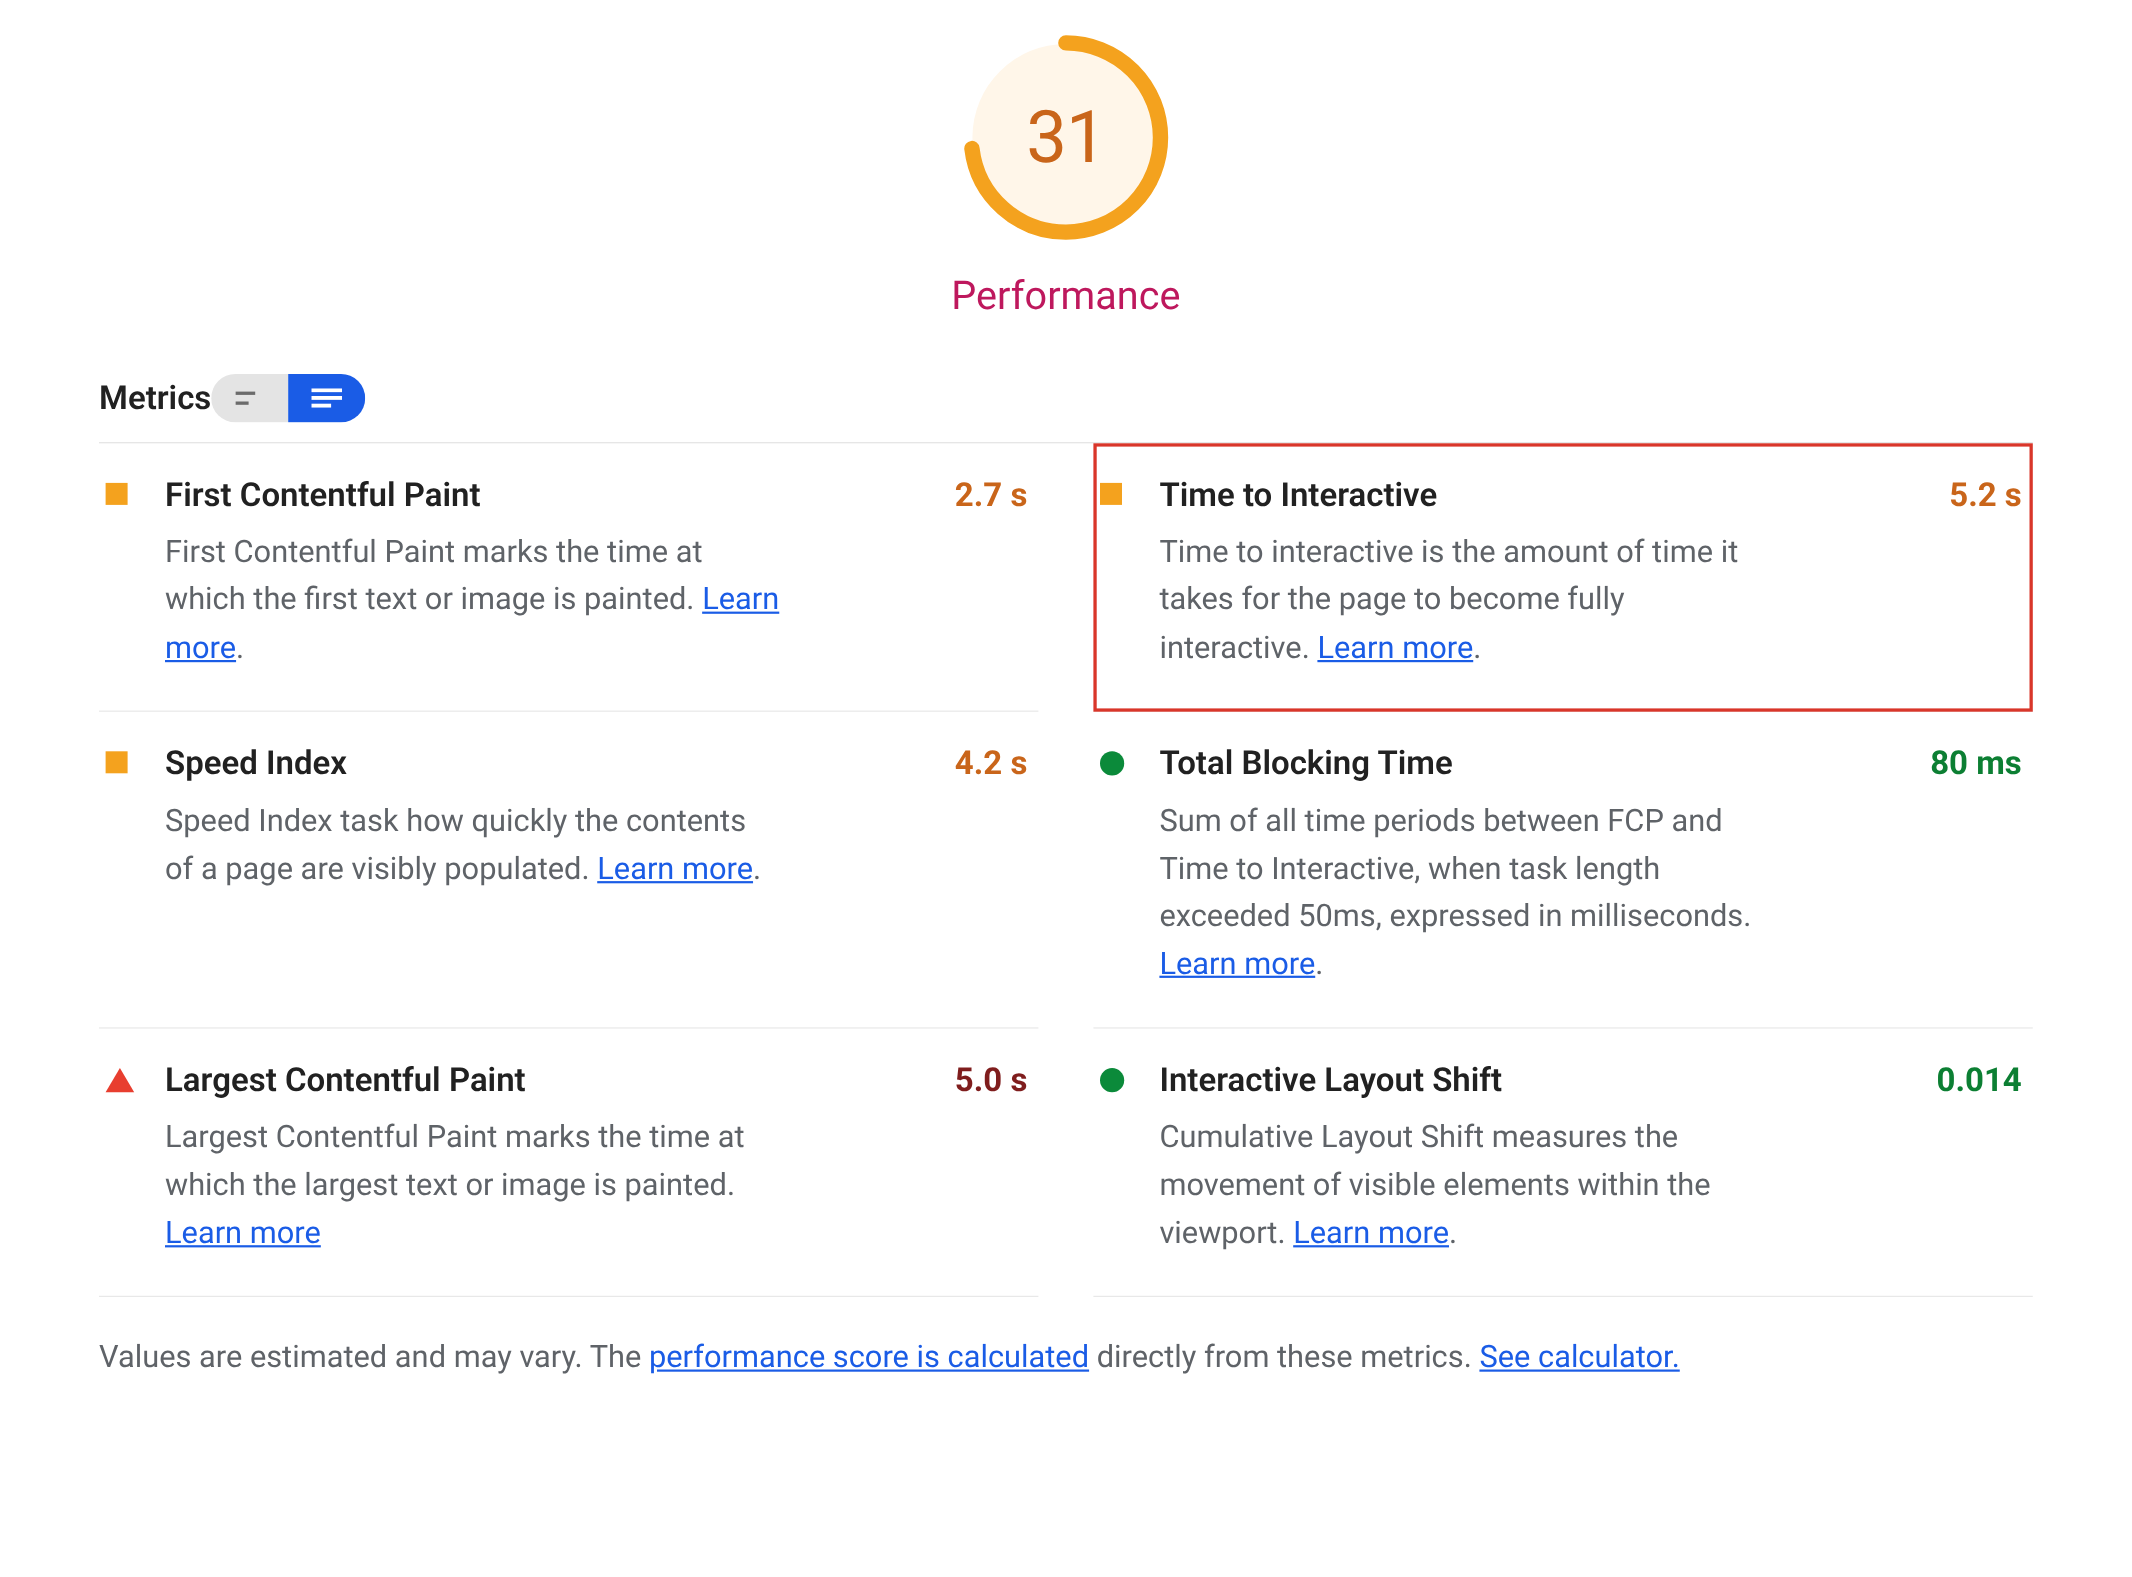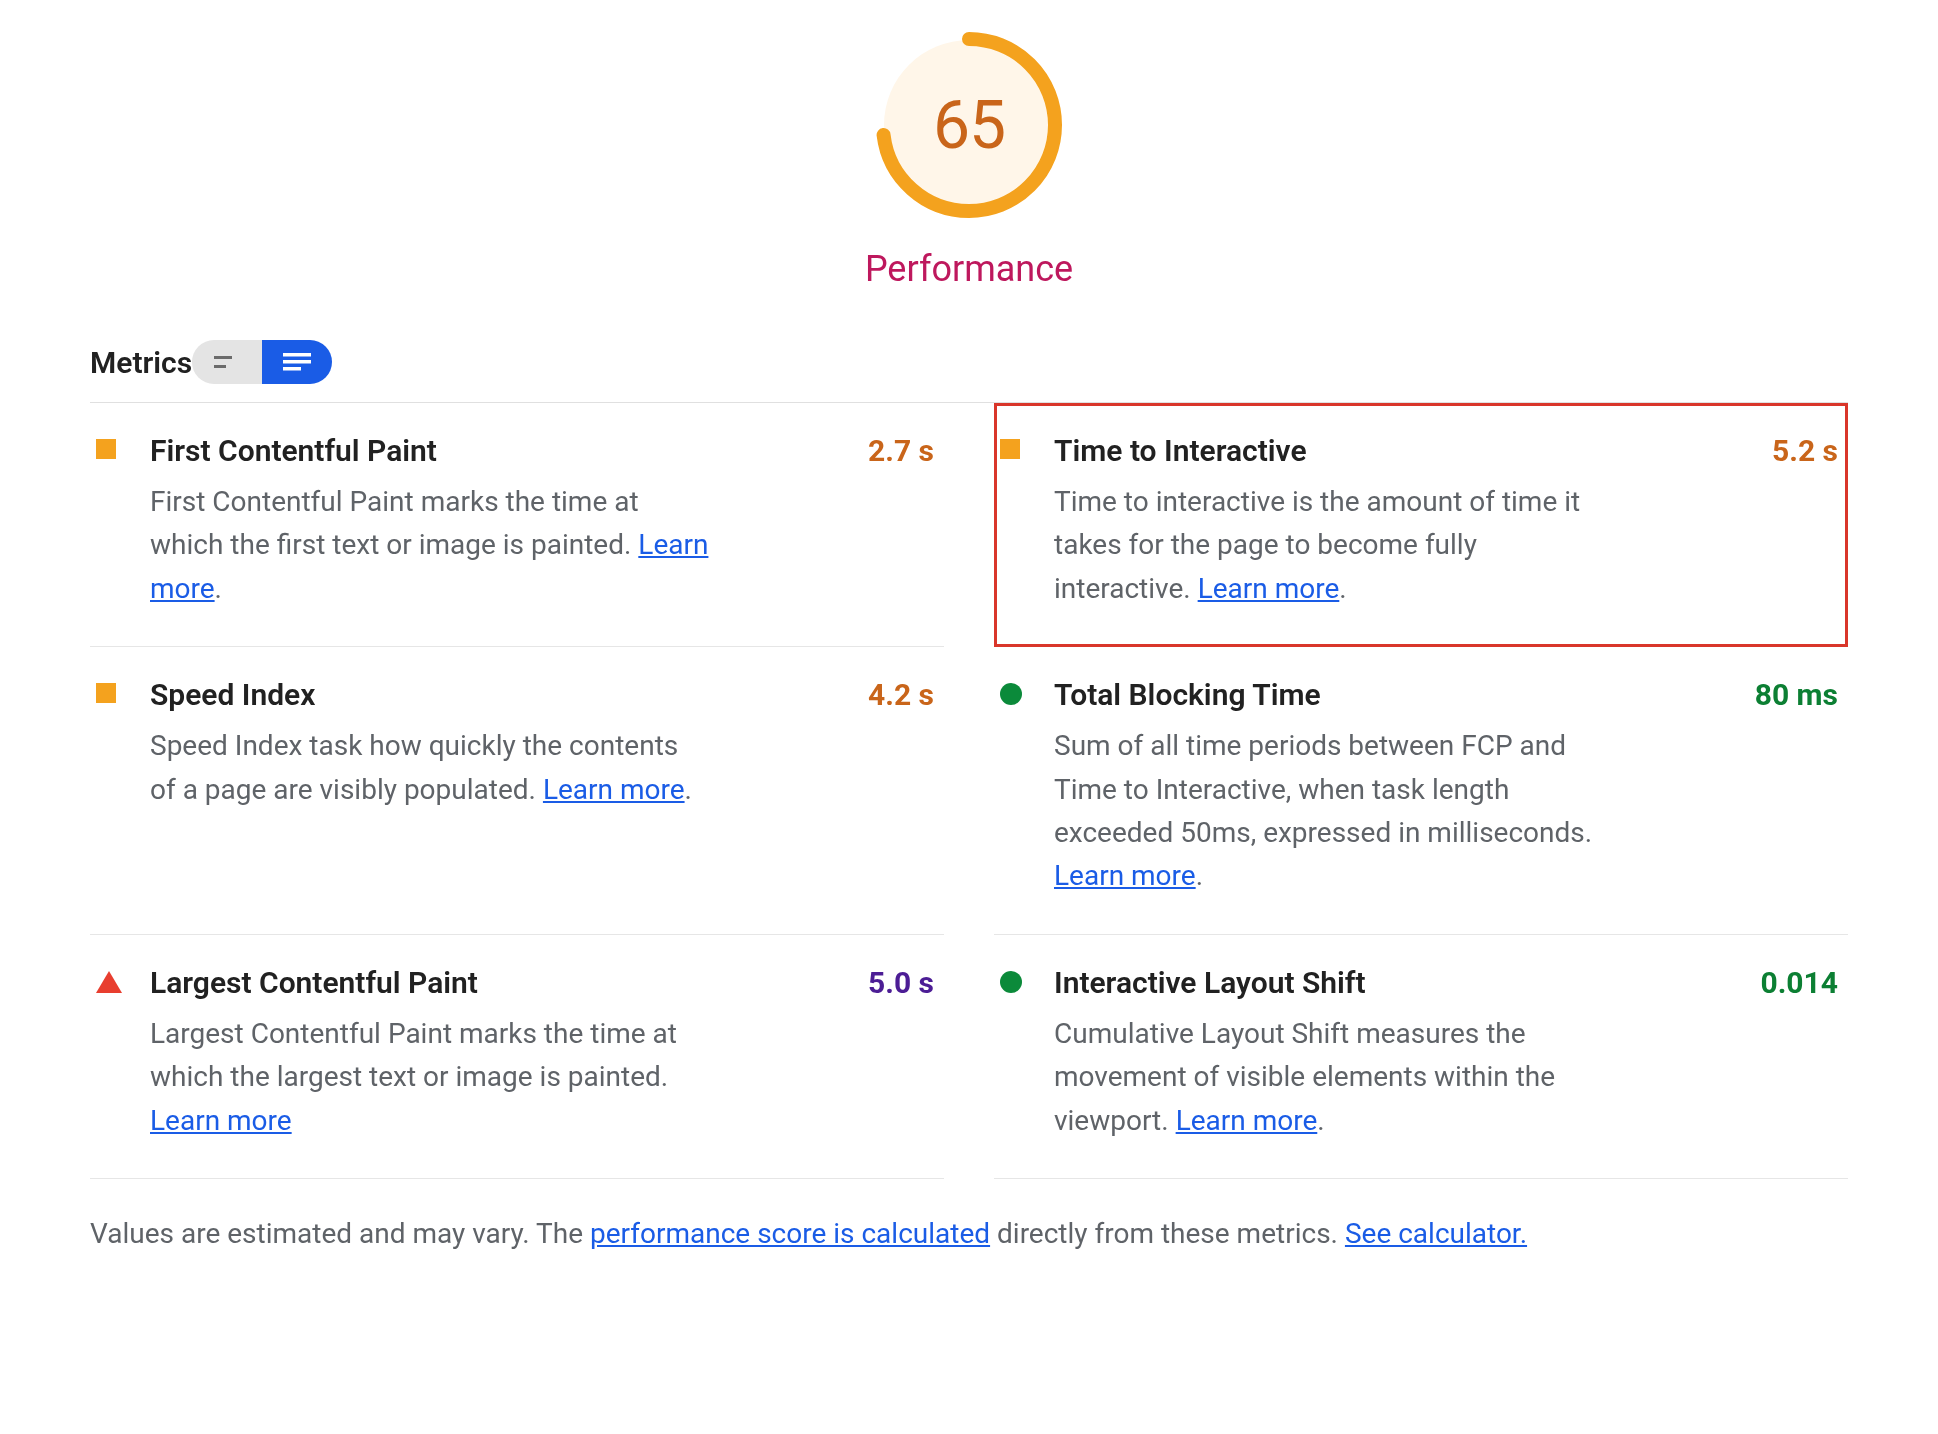--- a/index.html
+++ b/index.html
@@ -116,21 +116,21 @@
     font-size: 30px;
     font-weight: 600;
     color: #212121;
   }
   .metric-value {
     font-size: 30px;
     font-weight: 700;
     white-space: nowrap;
   }
   .metric-value.orange { color: #C9651A; }
-  .metric-value.red    { color: #4c1d95; }
+  .metric-value.red    { color: #7f1d1d; }
   .metric-value.green  { color: #0C7F33; margin-left: 32px; }
   .metric-desc {
     font-size: 28px;
     line-height: 1.55;
     color: #5F6368;
     max-width: 560px;
   }
   a.link {
     color: #1A5CE6;
     text-decoration: underline;
@@ -144,21 +144,21 @@
 </style>
 </head>
 <body>
 
 <div class="gauge-wrap">
   <div class="gauge">
     <div class="gauge-bg-fill"></div>
     <svg width="190" height="190" viewBox="0 0 190 190">
       <circle id="gauge-arc" cx="95" cy="95" r="86" fill="none" stroke="#F4A21E" stroke-width="14" stroke-linecap="round" stroke-dasharray="394.45837358473443 540.3539364174444"></circle>
     </svg>
-    <div class="gauge-score">65</div>
+    <div class="gauge-score">31</div>
   </div>
   <div class="gauge-label">Performance</div>
 </div>
 
 <div class="metrics-header">
   <div class="metrics-title">Metrics</div>
   <div class="view-toggle">
     <div class="toggle-btn inactive">
       <span>
         <svg width="26" height="16" viewBox="0 0 26 16">

